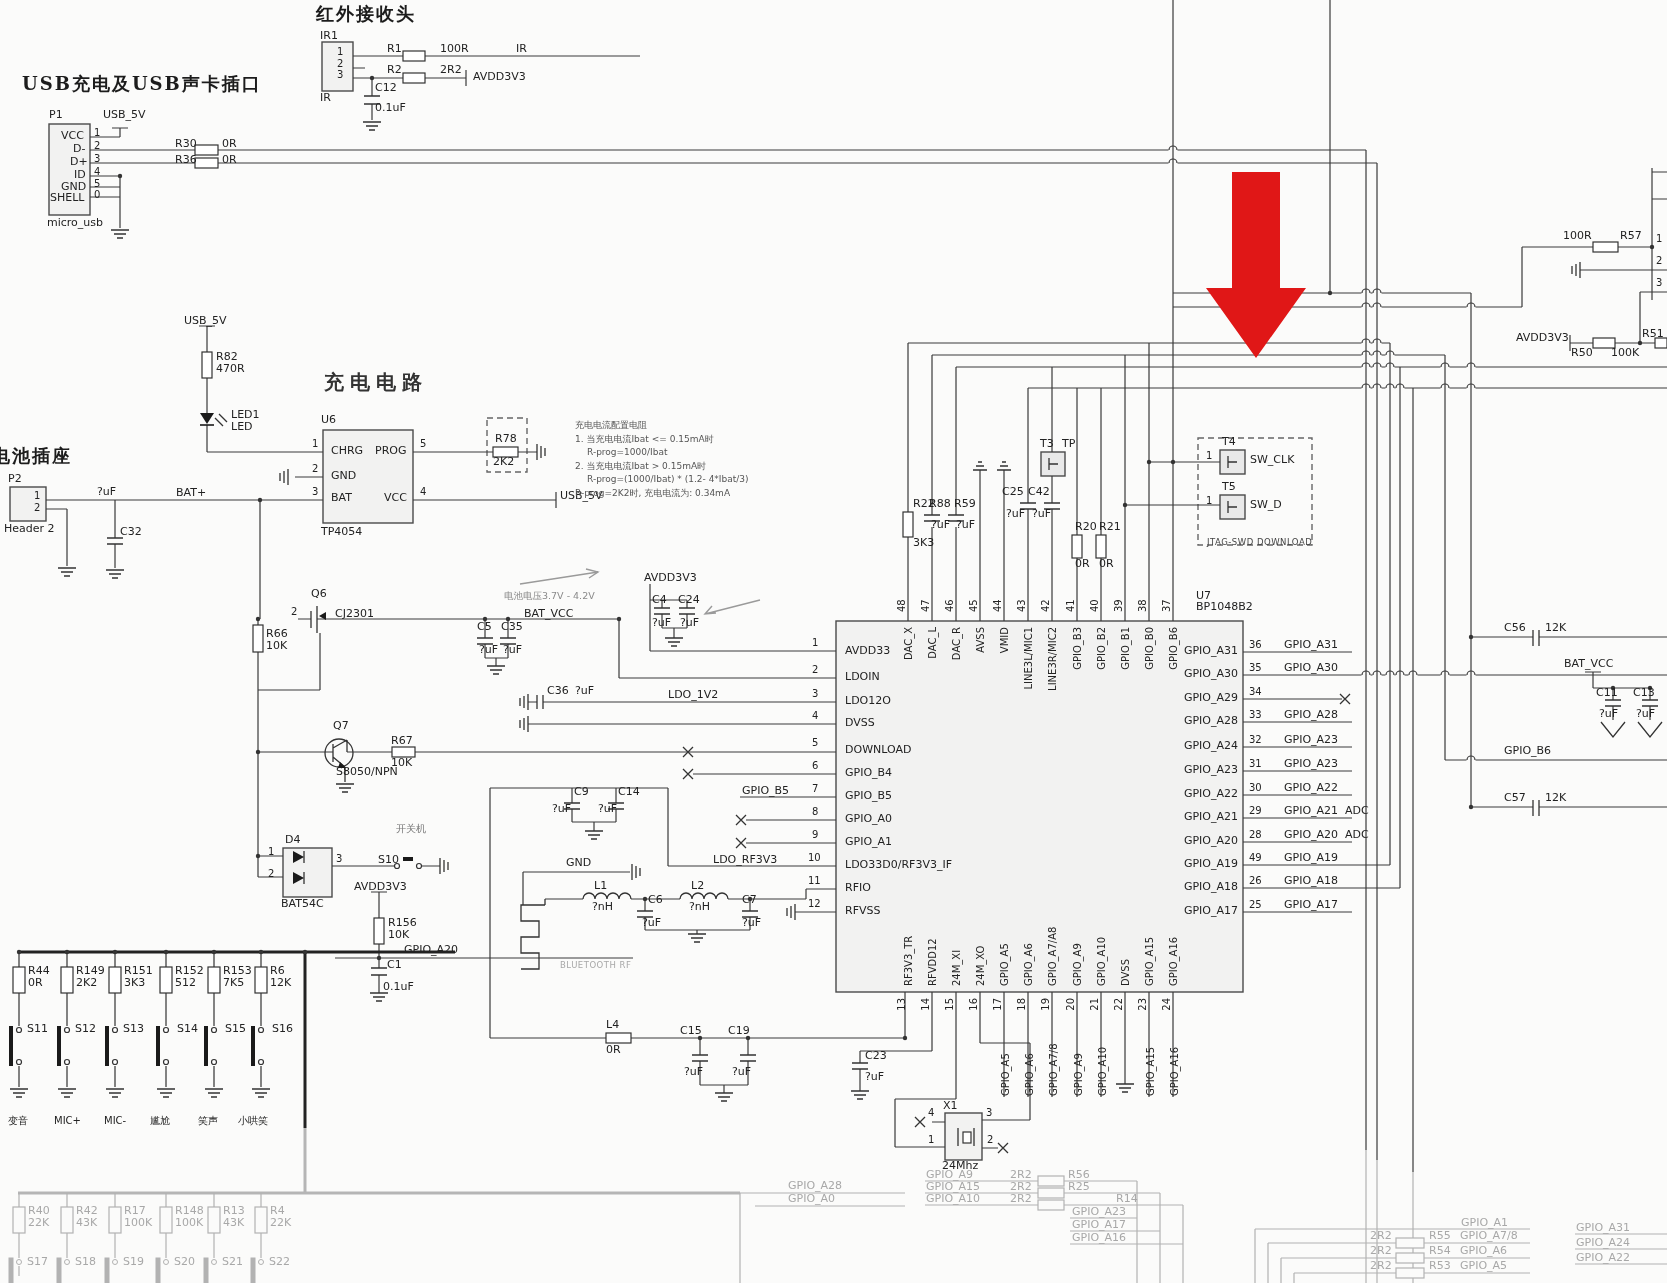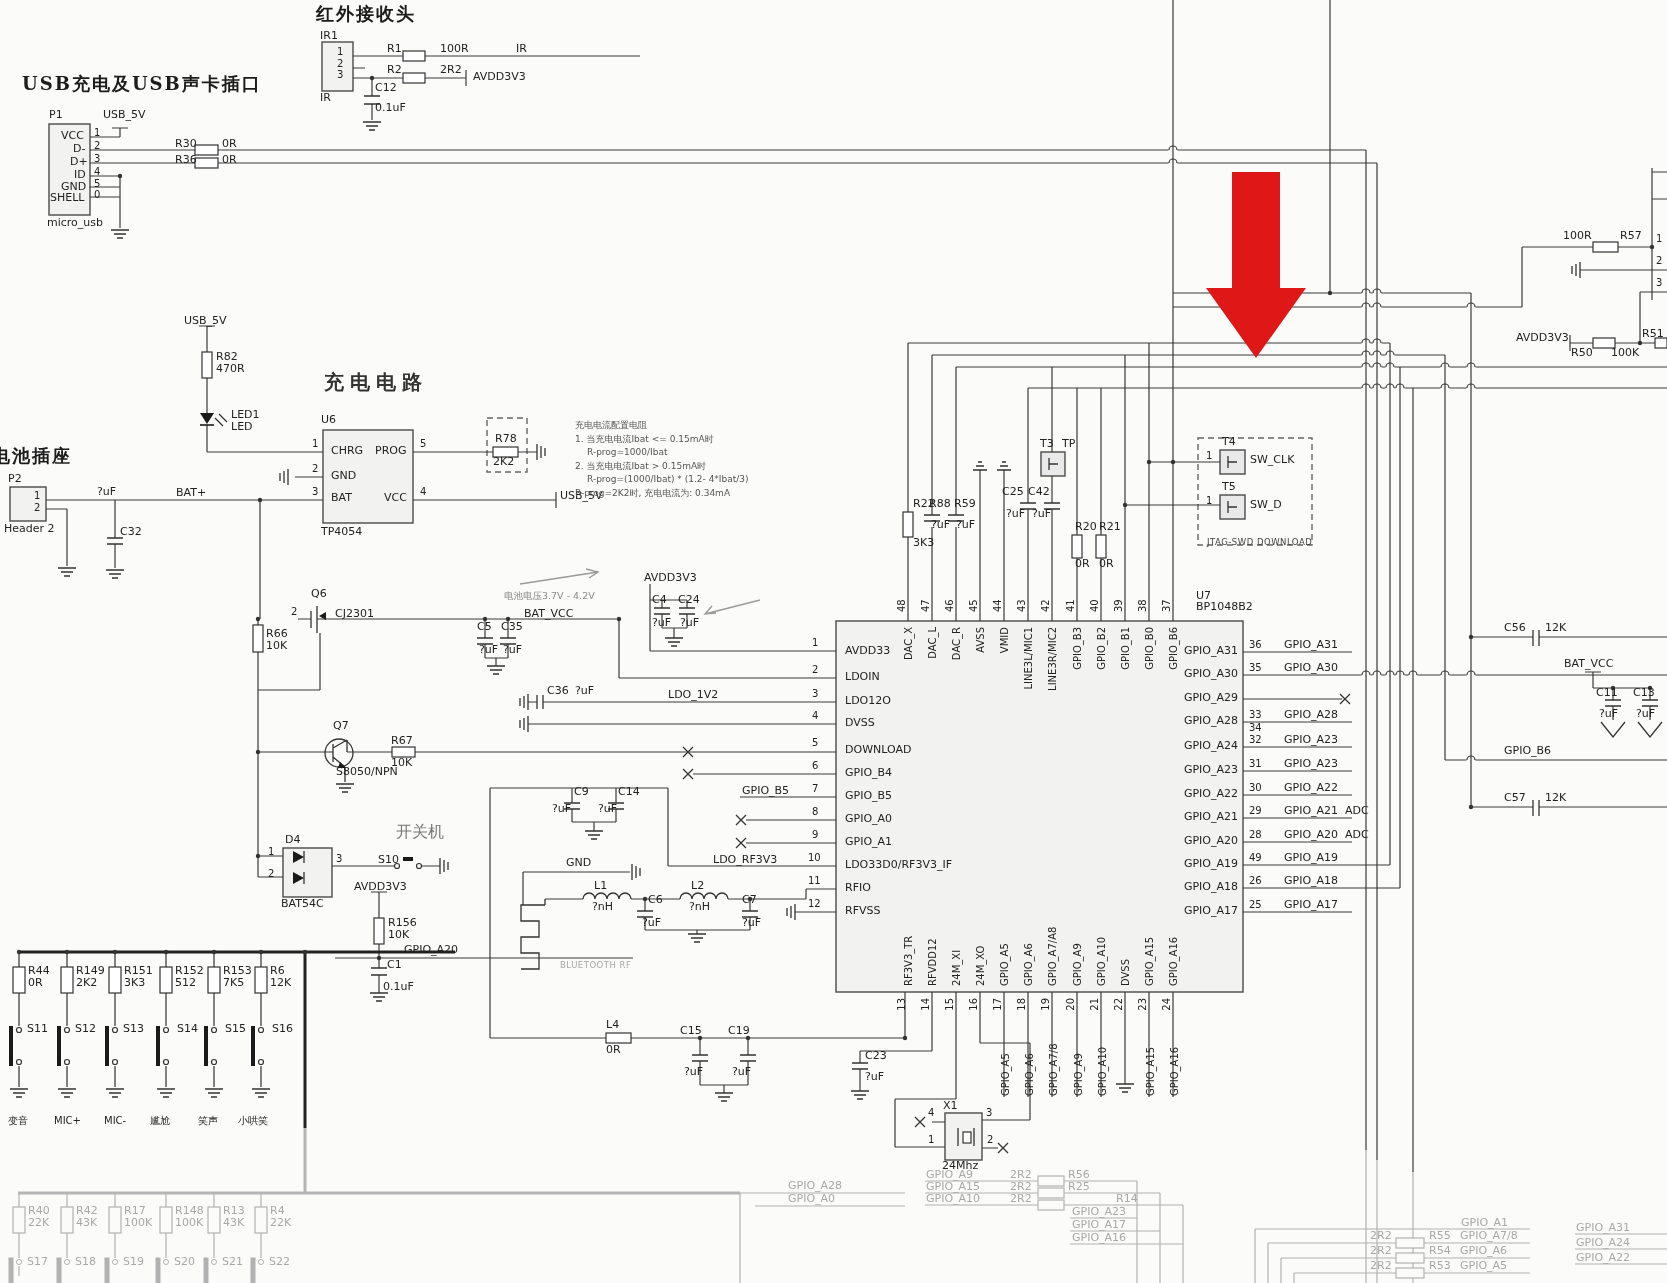--- a/index.html
+++ b/index.html
@@ -7,21 +7,21 @@
          font-family:"Liberation Sans","DejaVu Sans",sans-serif;}
   #wires{position:absolute;left:0;top:0;}
   #labels{position:absolute;left:0;top:0;width:100%;height:100%;}
   .lb{position:absolute;font:11px/1.1 "DejaVu Sans","Liberation Sans",sans-serif;color:#222;white-space:pre;}
   .n{font-size:10px;}
   .t1{font-family:"DejaVu Serif","Liberation Serif",serif;font-weight:bold;font-size:18px;letter-spacing:2px;color:#1c1c1c;}
   .t2{font-family:"DejaVu Serif","Liberation Serif",serif;font-weight:bold;font-size:20px;letter-spacing:6px;color:#333;}
   .note{font-size:9px;color:#555;}
   .note9{font-size:8.5px;color:#444;letter-spacing:0.5px;}
   .gnote{font-size:9.5px;color:#8a8a8a;}
-  .gnote10{font-size:16px;color:#777;}
+  .gnote10{font-size:10px;color:#777;}
   .s10{font-size:10px;}
   .g{color:#a8a8a8;}
   .r{width:98px;text-align:right;}
   .v{transform-origin:0 0;transform:rotate(-90deg);font-size:10px;}
   .vt{transform-origin:0 0;transform:rotate(-90deg) translateX(-100%);font-size:10px;}
 </style>
 </head>
 <body>
 
 <div id="stage">
@@ -578,21 +578,21 @@
       <span class="lb r" style="left: 1140px; top: 740px;">GPIO_A24</span>
       <span class="lb r" style="left: 1140px; top: 764px;">GPIO_A23</span>
       <span class="lb r" style="left: 1140px; top: 788px;">GPIO_A22</span>
       <span class="lb r" style="left: 1140px; top: 811px;">GPIO_A21</span>
       <span class="lb r" style="left: 1140px; top: 835px;">GPIO_A20</span>
       <span class="lb r" style="left: 1140px; top: 858px;">GPIO_A19</span>
       <span class="lb r" style="left: 1140px; top: 881px;">GPIO_A18</span>
       <span class="lb r" style="left: 1140px; top: 905px;">GPIO_A17</span>
       <span class="lb n" style="left: 1249px; top: 639px;">36</span>
       <span class="lb n" style="left: 1249px; top: 662px;">35</span>
-      <span class="lb n" style="left: 1249px; top: 686px; margin-top: 36px;">34</span>
+      <span class="lb n" style="left: 1249px; top: 686px;">34</span>
       <span class="lb n" style="left: 1249px; top: 709px;">33</span>
       <span class="lb n" style="left: 1249px; top: 734px;">32</span>
       <span class="lb n" style="left: 1249px; top: 758px;">31</span>
       <span class="lb n" style="left: 1249px; top: 782px;">30</span>
       <span class="lb n" style="left: 1249px; top: 805px;">29</span>
       <span class="lb n" style="left: 1249px; top: 829px;">28</span>
       <span class="lb n" style="left: 1249px; top: 852px;">49</span>
       <span class="lb n" style="left: 1249px; top: 875px;">26</span>
       <span class="lb n" style="left: 1249px; top: 899px;">25</span>
       <span class="lb " style="left: 1284px; top: 639px;">GPIO_A31</span>

